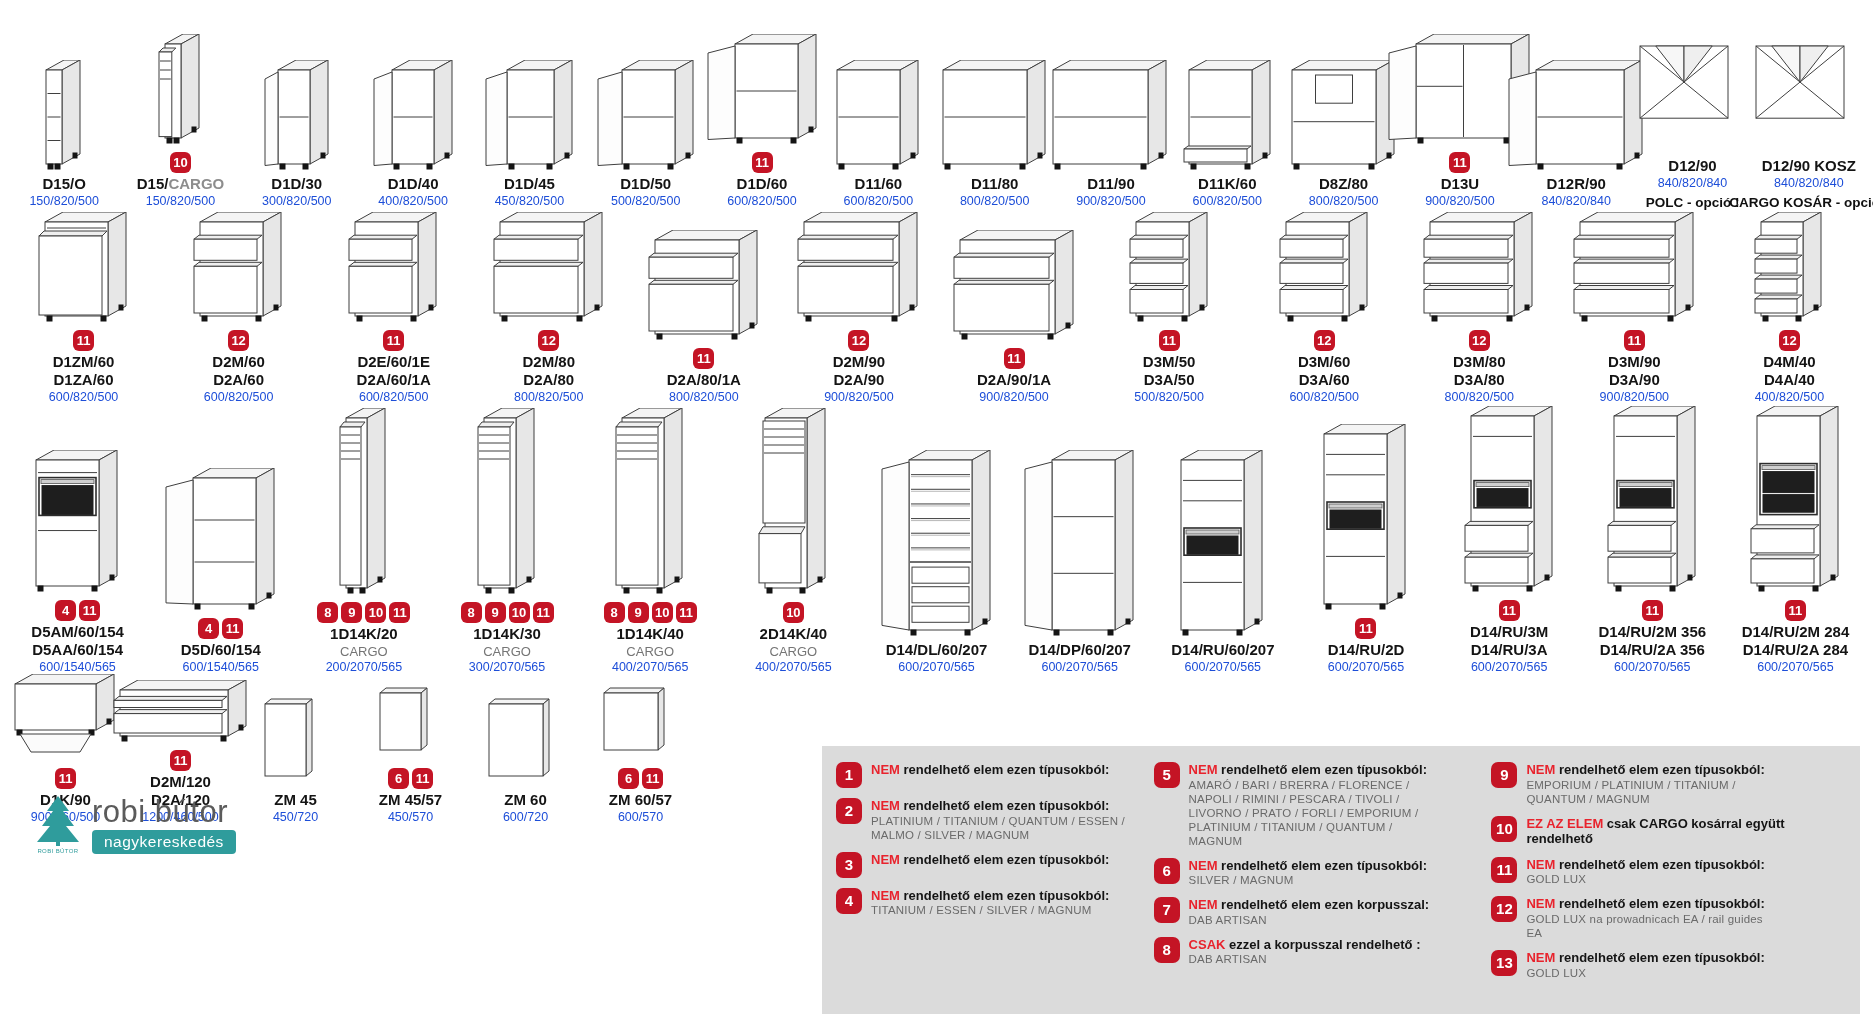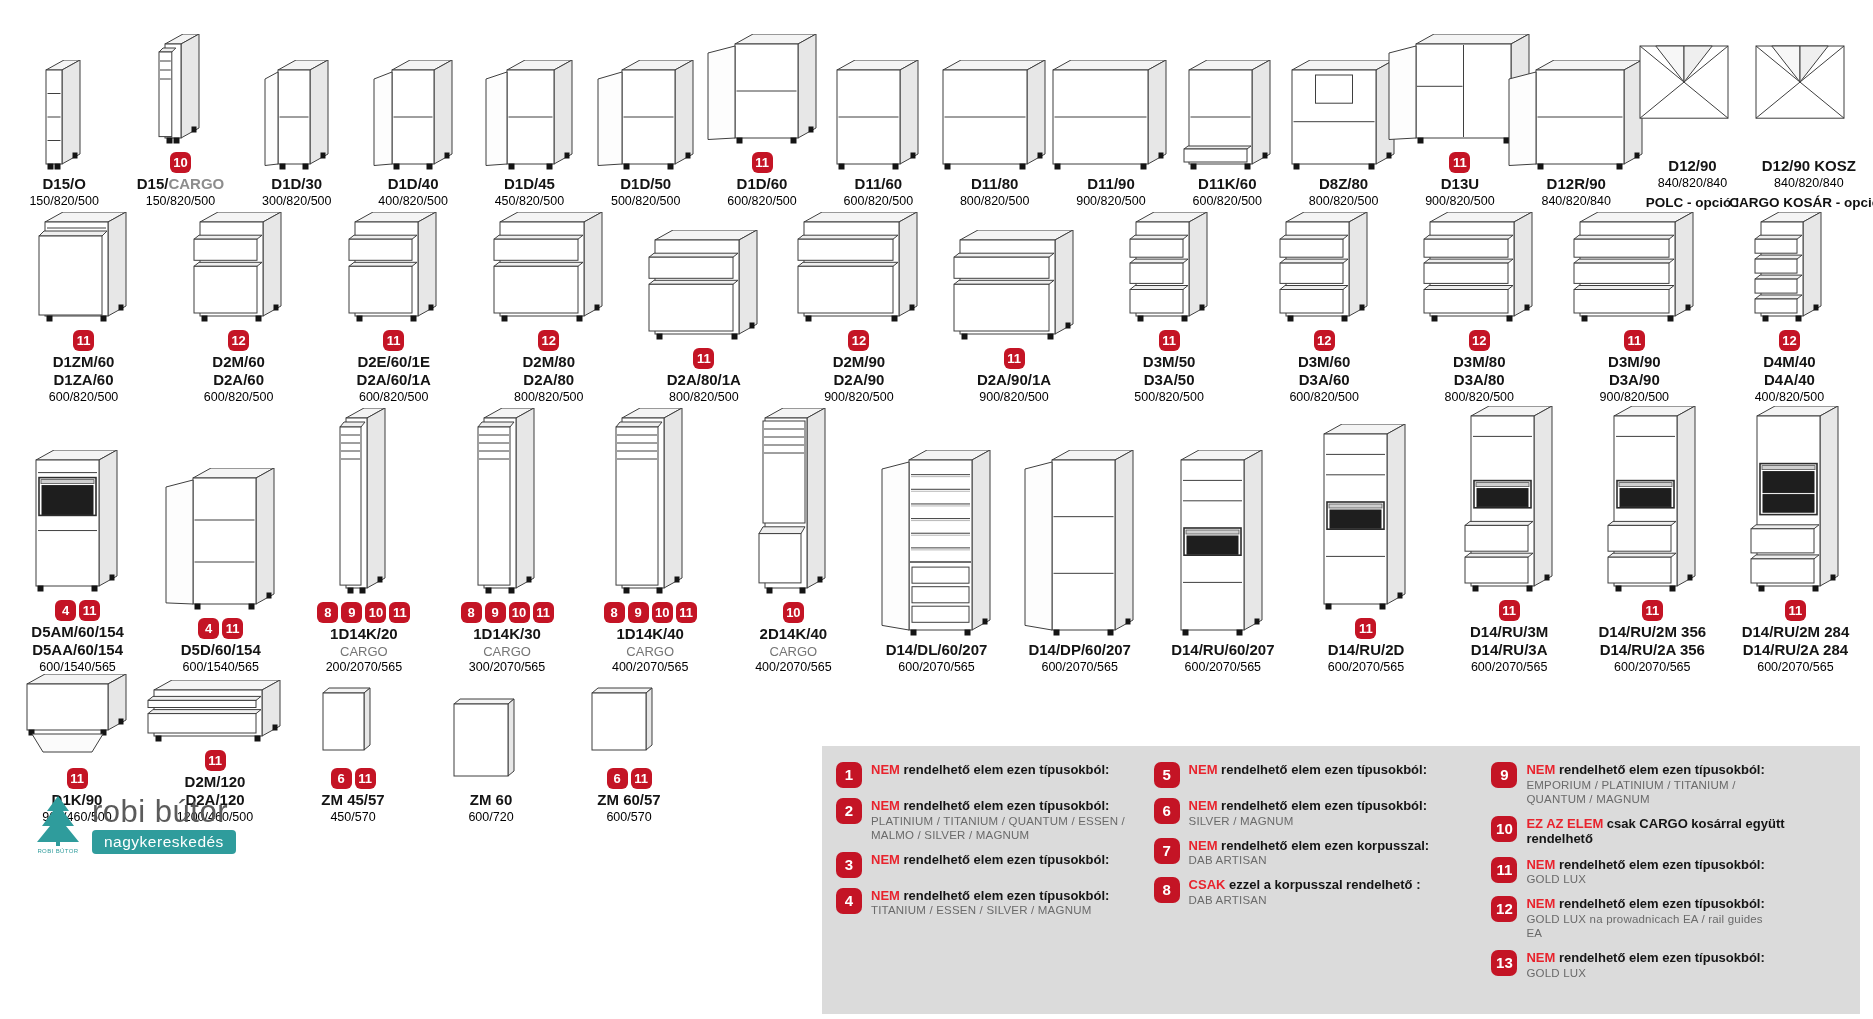--- a/index.html
+++ b/index.html
@@ -8,21 +8,21 @@
   .prod-row{position:absolute;left:6px;right:6px;display:flex;align-items:flex-end;}
   .card{flex:1 1 0;min-width:0;display:flex;flex-direction:column;align-items:center;
         justify-content:flex-end;text-align:center;}
   .fig{display:block;margin-bottom:2px;}
   .badges{display:flex;gap:3px;margin:3px 0 2px;}
   .badge{width:21px;height:21px;border-radius:6px;background:#c41425;color:#fff;
          font-weight:bold;font-size:13px;line-height:21px;text-align:center;}
   .lbl{font-weight:bold;font-size:15px;line-height:1.22;color:#141414;white-space:nowrap;}
   .lbl .light{color:#8d8d8d;}
   .sub{font-size:13px;color:#757575;line-height:1.2;}
-  .dims{font-size:12.5px;color:#000000;line-height:1.25;margin-top:1px;white-space:nowrap;}
+  .dims{font-size:12.5px;color:#1d4ed8;line-height:1.25;margin-top:1px;white-space:nowrap;}
   .note{font-size:13.5px;font-weight:bold;color:#101010;margin-top:3px;white-space:nowrap;}
   
   .legend{position:absolute;left:822px;top:746px;width:1038px;height:268px;background:#dbdbdb;
           box-sizing:border-box;padding:16px 12px 10px 14px;display:flex;gap:14px;}
   .lcol{display:flex;flex-direction:column;gap:10px;}
   .lcol.c1{flex:0 0 30%;}.lcol.c2{flex:0 0 32%;}.lcol.c3{flex:1 1 auto;}
   .litem{display:flex;gap:9px;align-items:flex-start;}
   .lnum{flex:0 0 26px;width:26px;height:26px;border-radius:7px;background:#c41425;color:#fff;
         font-weight:bold;font-size:15px;line-height:26px;text-align:center;}
   .lhead{font-size:13px;font-weight:bold;color:#141414;line-height:1.2;}
@@ -856,20 +856,29 @@
           <rect x="127.0" y="45.0" width="4.0" height="5.0" fill="#151515" stroke="#151515" stroke-width="1"></rect>
         </svg>
         <div class="badges">
           <span class="badge">11</span>
         </div>
         <div class="lbl"><span>D2M/120</span></div>
         <div class="lbl">D2A/120</div>
         <div class="dims">1200/460/500</div>
       </div>
       <div class="card">
+        <svg class="fig" width="65" height="91" viewBox="0 0 65 91">
+          <polygon points="2.0,6.0 8.0,1.0 49.0,1.0 43.0,6.0" fill="#f4f4f4" stroke="#3f3f3f" stroke-width="1" stroke-linejoin="round"></polygon>
+          <polygon points="43.0,6.0 49.0,1.0 49.0,73.0 43.0,78.0" fill="#e7e7e7" stroke="#3f3f3f" stroke-width="1" stroke-linejoin="round"></polygon>
+          <rect x="2.0" y="6.0" width="41.0" height="72.0" fill="#fff" stroke="#3f3f3f" stroke-width="1"></rect>
+        </svg>
+        <div class="lbl"><span>ZM 45</span></div>
+        <div class="dims">450/720</div>
+      </div>
+      <div class="card">
         <svg class="fig" width="65" height="76" viewBox="0 0 65 76">
           <polygon points="2.0,6.0 8.0,1.0 49.0,1.0 43.0,6.0" fill="#f4f4f4" stroke="#3f3f3f" stroke-width="1" stroke-linejoin="round"></polygon>
           <polygon points="43.0,6.0 49.0,1.0 49.0,58.0 43.0,63.0" fill="#e7e7e7" stroke="#3f3f3f" stroke-width="1" stroke-linejoin="round"></polygon>
           <rect x="2.0" y="6.0" width="41.0" height="57.0" fill="#fff" stroke="#3f3f3f" stroke-width="1"></rect>
         </svg>
         <div class="badges">
           <span class="badge">6</span>
           <span class="badge">11</span>
         </div>
         <div class="lbl"><span>ZM 45/57</span></div>
@@ -926,20 +935,21 @@
             <div class="lhead"><span class="red">NEM</span> rendelhető elem ezen típusokból:</div>
             <div class="lbody">TITANIUM /  ESSEN / SILVER / MAGNUM</div>
           </span>
         </div>
       </div>
       <div class="lcol c2">
         <div class="litem">
           <span class="lnum">5</span>
           <span class="ltext">
             <div class="lhead"><span class="red">NEM</span> rendelhető elem ezen típusokból:</div>
+            <div class="lbody">AMARÓ / BARI / BRERRA / FLORENCE / NAPOLI / RIMINI / PESCARA / TIVOLI / LIVORNO / PRATO / FORLI / EMPORIUM / PLATINIUM / TITANIUM / QUANTUM / MAGNUM</div>
           </span>
         </div>
         <div class="litem">
           <span class="lnum">6</span>
           <span class="ltext">
             <div class="lhead"><span class="red">NEM</span> rendelhető elem ezen típusokból:</div>
             <div class="lbody">SILVER / MAGNUM</div>
           </span>
         </div>
         <div class="litem">

